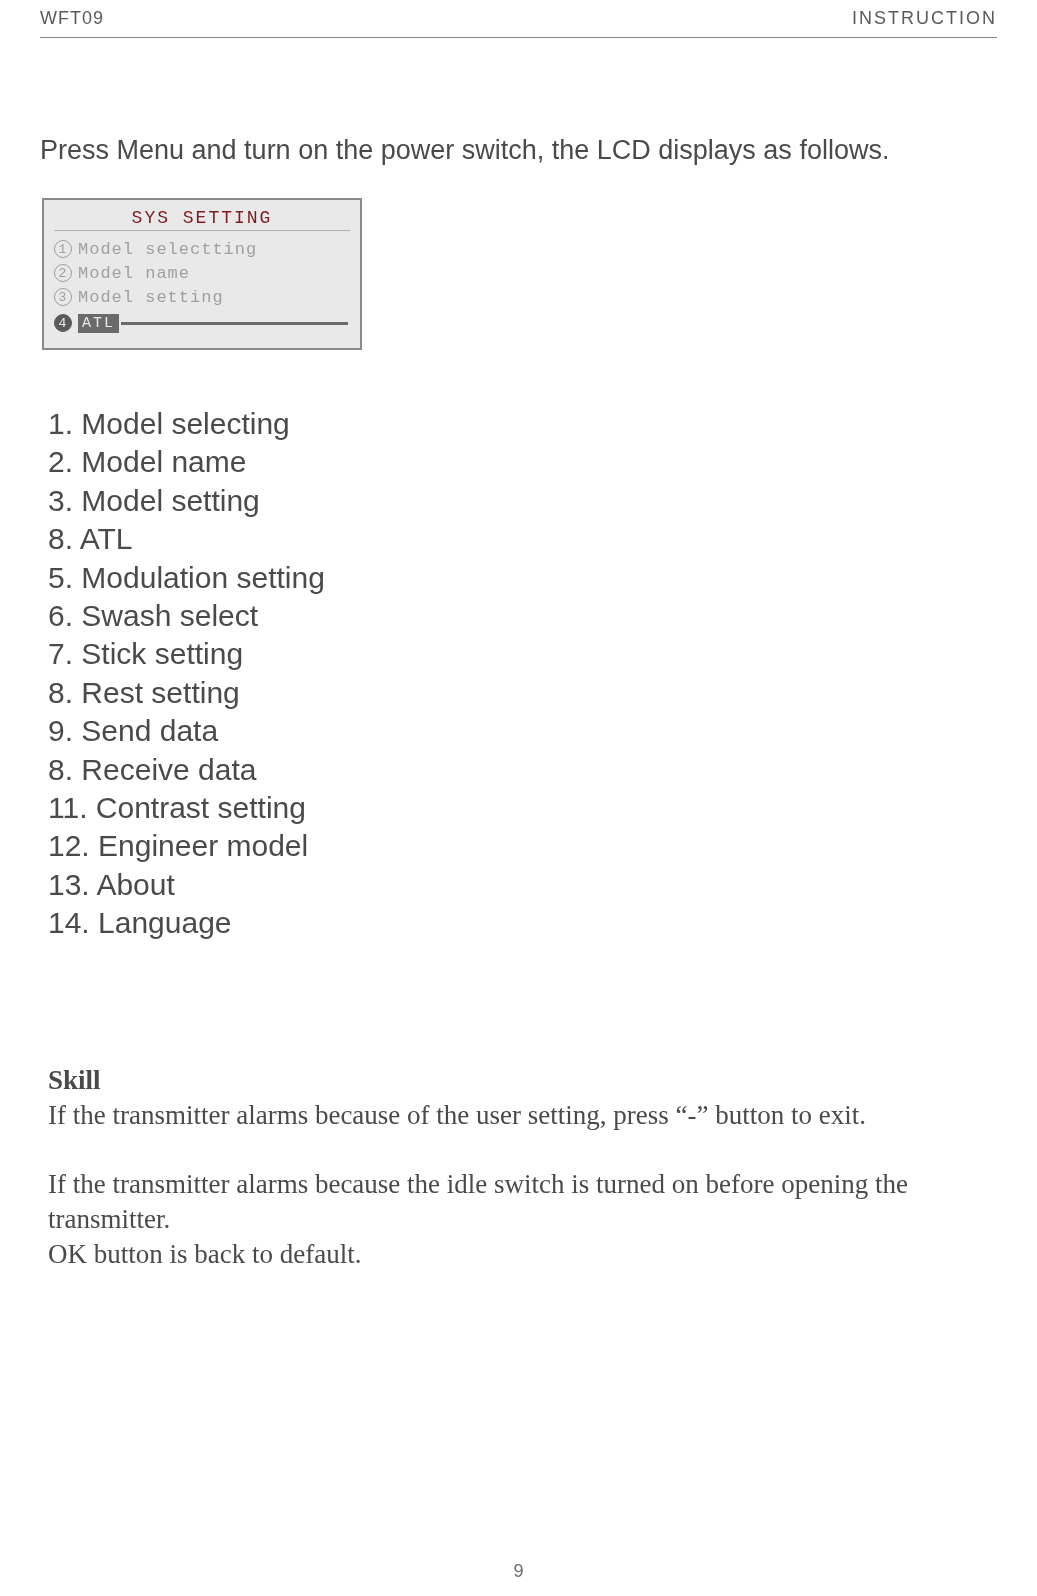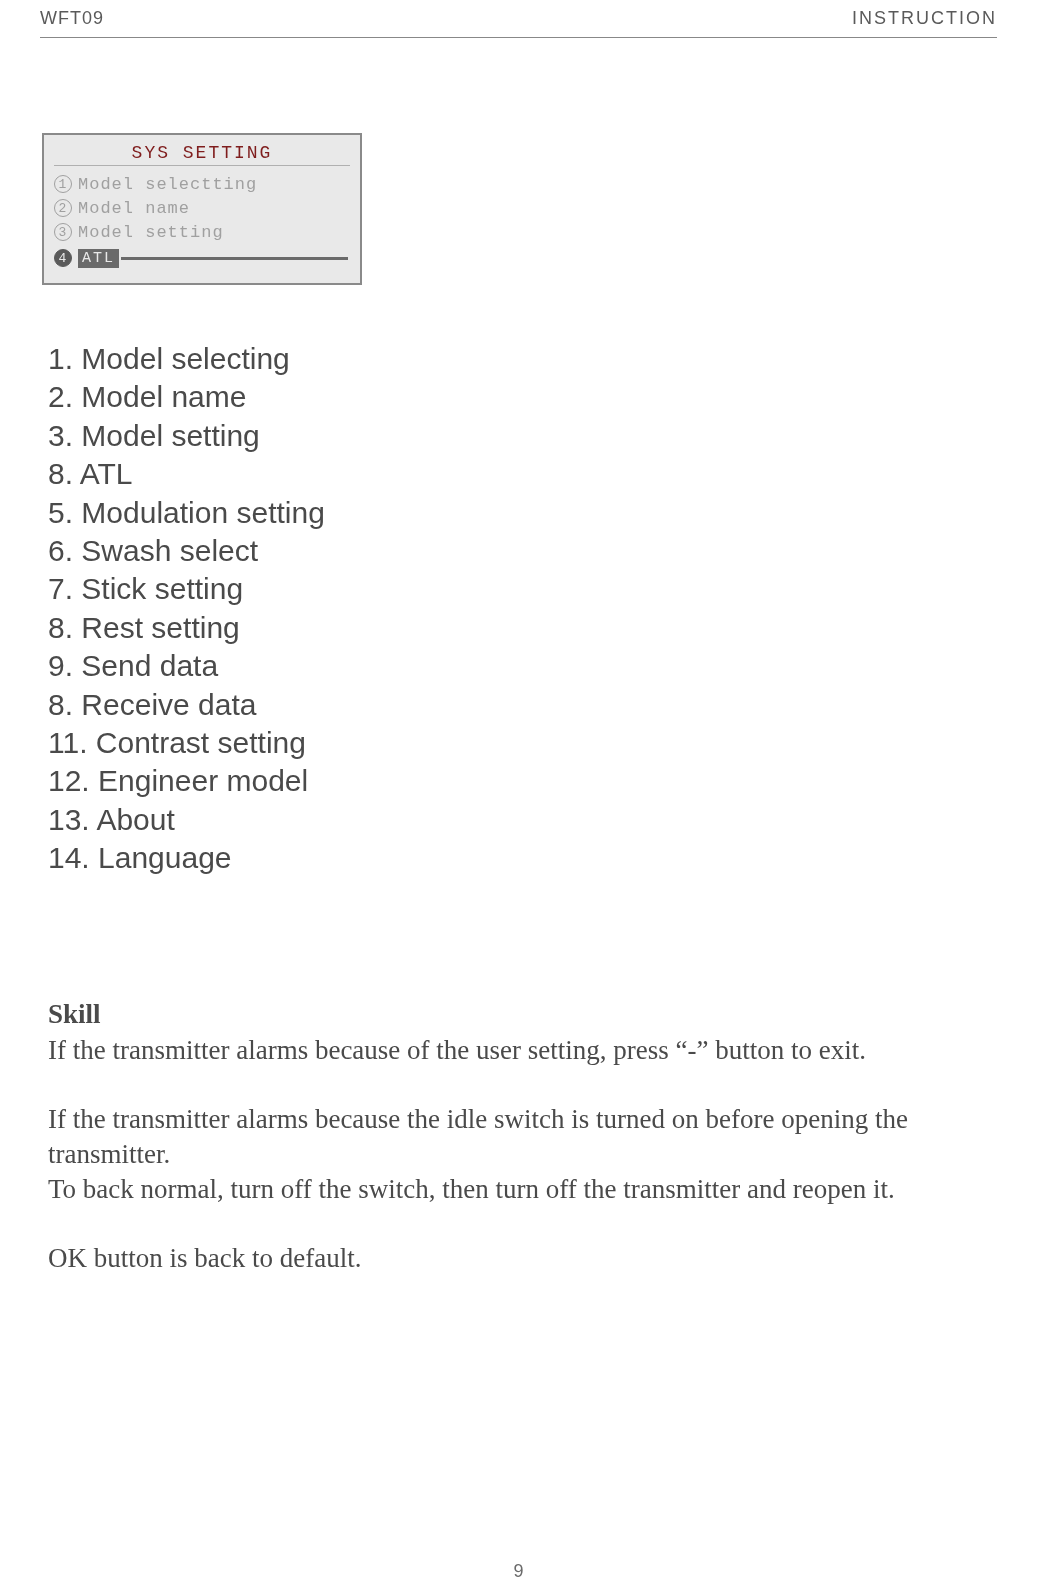--- a/index.html
+++ b/index.html
@@ -157,20 +157,21 @@
 
   <div class="header-row">
     <div>WFT09</div>
     <div class="header-right">INSTRUCTION</div>
   </div>
   <hr class="hr">
 
   <div class="content">
 
 
+    <div class="intro">Press Menu and turn on the power switch, the LCD displays as  follows.</div>
 
     <div class="lcd-box">
       <div class="lcd-title">SYS SETTING</div>
       <hr class="lcd-title-line">
       <div class="lcd-row">
         <span class="lcd-num">1</span>
         <span>Model selectting</span>
       </div>
       <div class="lcd-row">
         <span class="lcd-num">2</span>
@@ -201,20 +202,19 @@
       <div>11. Contrast setting</div>
       <div>12. Engineer model</div>
       <div>13. About</div>
       <div>14. Language</div>
     </div>
 
     <div class="skill-block">
       <div class="skill-heading">Skill</div>
       <div class="skill-para">If the transmitter alarms because of the user setting, press “-” button to exit.</div>
       <div>If the transmitter alarms because the idle switch is turned on before opening the transmitter.</div>
-      <div class="skill-para">To back normal, turn off the switch, then turn off the transmitter and reopen it.</div>
       <div class="skill-para last">OK button is back to default.</div>
     </div>
 
   </div>
 
   <div class="footer">9</div>
 </div>
 
 </body></html>

